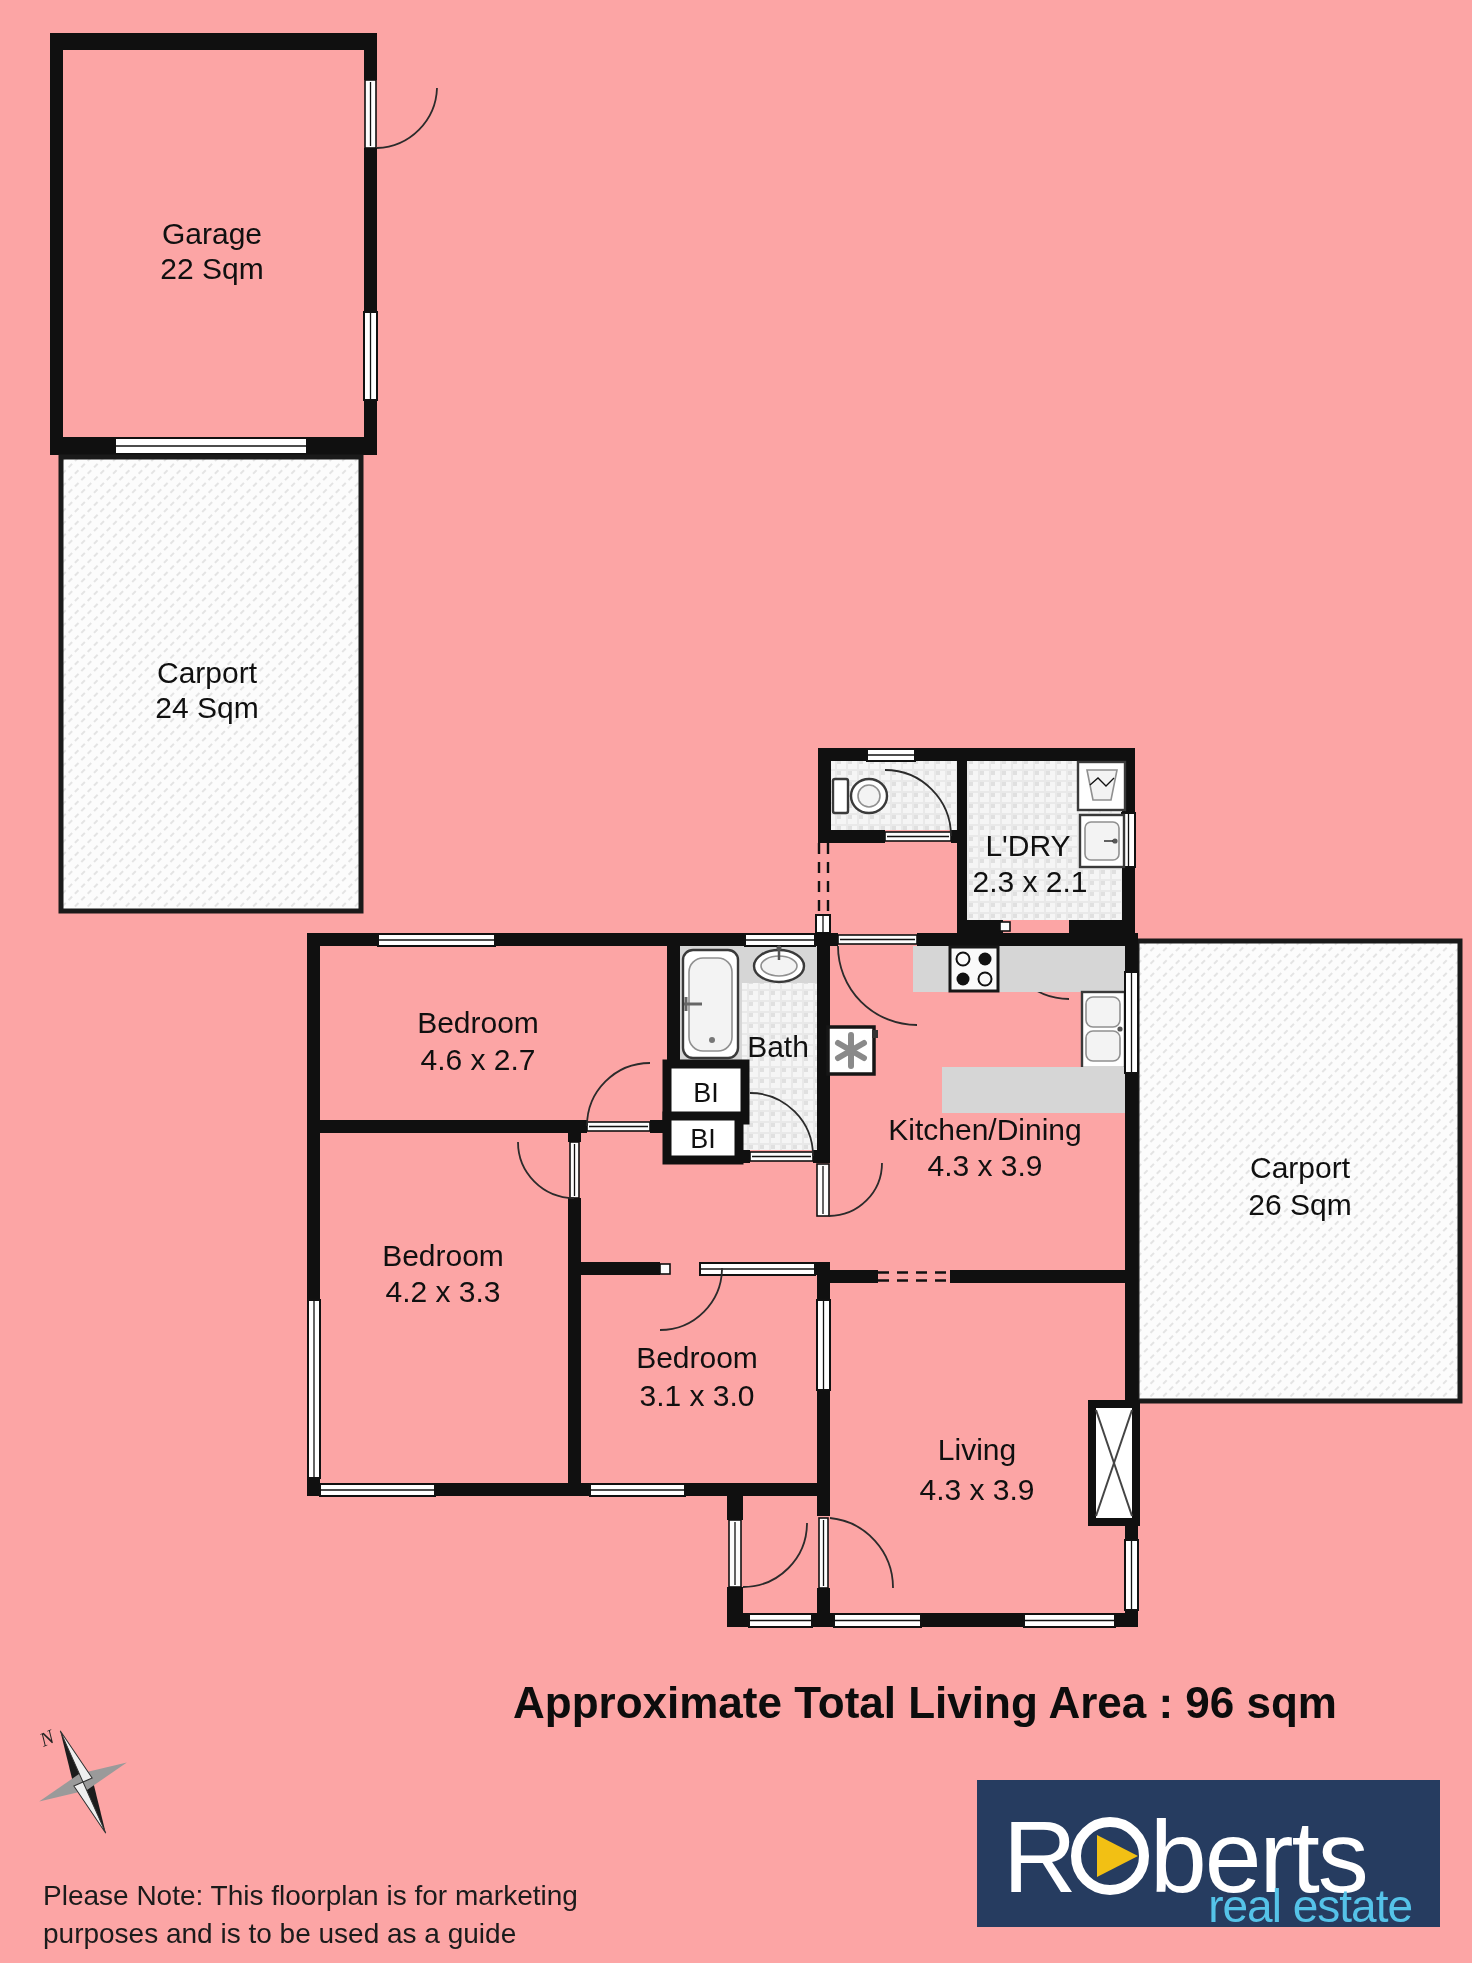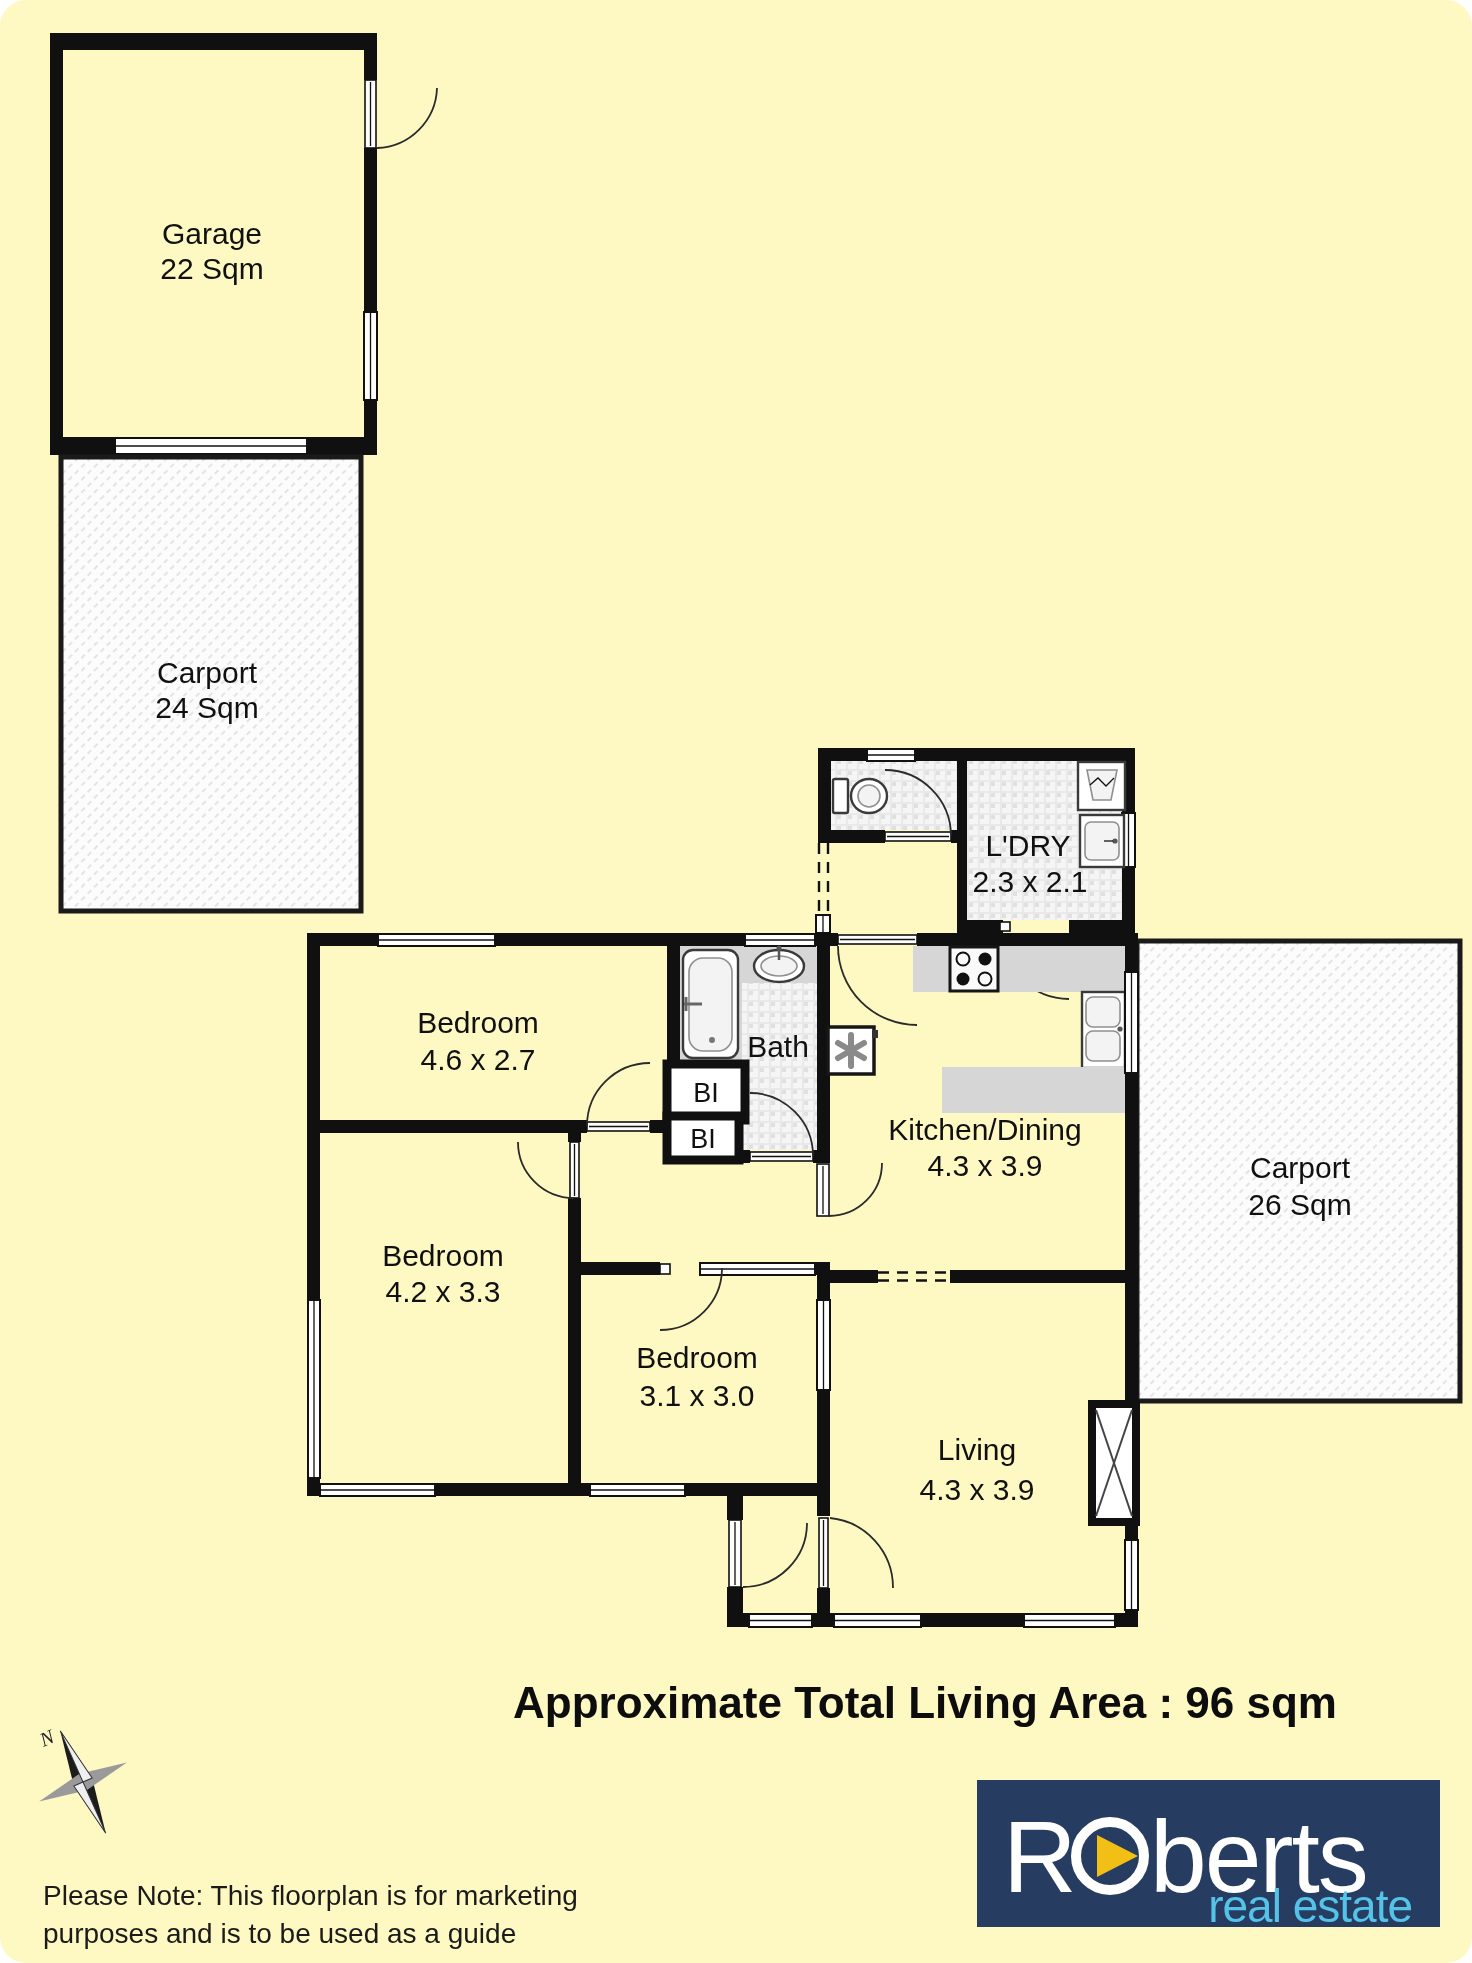--- a/index.html
+++ b/index.html
@@ -1,16 +1,16 @@
 <!DOCTYPE html>
 <html><head>
 <meta charset="utf-8">
 <style>
   html,body{margin:0;padding:0;background:#ffffff;}
-  .page{position:relative;width:1472px;height:1963px;background:#fef9c3;font-family:"Liberation Sans",sans-serif;border-radius:26px;}
+  .page{position:relative;width:1472px;height:1963px;background:#fca5a5;font-family:"Liberation Sans",sans-serif;}
   svg{position:absolute;left:0;top:0;}
   .wall{fill:#101010;}
   .thinb{fill:none;stroke:#1a1a1a;stroke-width:5;}
   .win{fill:#ffffff;stroke:#111;stroke-width:2;}
   .winline{stroke:#111;stroke-width:1.3;fill:none;}
   .leaf{fill:#fdfdfd;stroke:#111;stroke-width:1.6;}
   .arc{fill:none;stroke:#2b2b2b;stroke-width:1.8;}
   .fix{fill:#ffffff;stroke:#3a3a3a;stroke-width:2.4;}
   .fixin{fill:#f3f3f3;stroke:#909090;stroke-width:1.6;}
   .gray{fill:#d6d6d6;}

